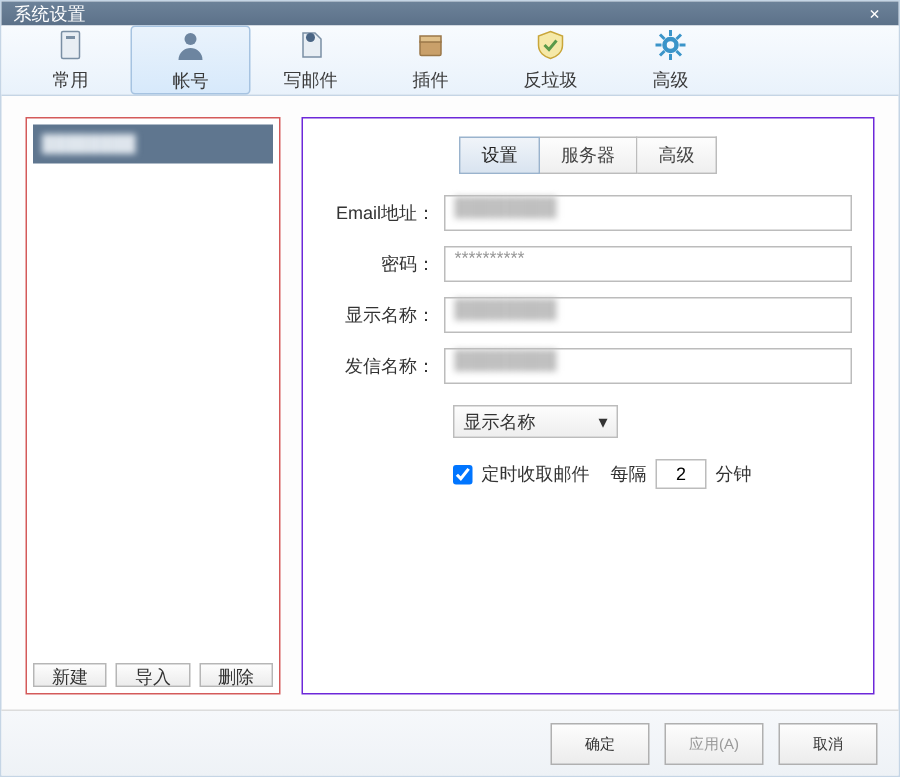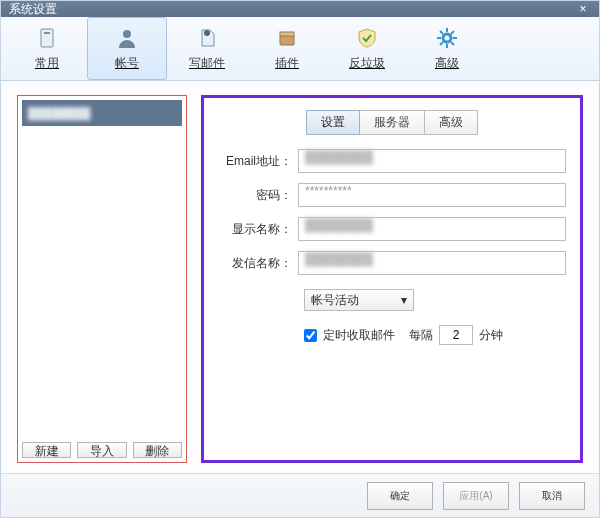--- a/index.html
+++ b/index.html
@@ -1,33 +1,33 @@
 <!DOCTYPE html>
 <html><head>
 <meta charset="utf-8">
 <style>
 * { box-sizing: border-box; margin: 0; padding: 0; }
 body { font-family: "Microsoft YaHei", SimSun, Arial, sans-serif; font-size: 12px; background: #fff; }
 .window { width: 600px; height: 518px; background: #fdfdfd; display: flex; flex-direction: column; border: 1px solid #c5d5e5; }
 .titlebar { height: 16px; background: linear-gradient(#6c8299, #5c7189); color: #fff; display: flex; align-items: center; padding: 0 8px; font-size: 12px; }
 .titlebar .title { flex: 1; }
 .titlebar .close { width: 16px; text-align: center; cursor: default; }
-.toolbar { height: 64px; background: linear-gradient(#f8fbfe, #e9f2fb); border-bottom: 1px solid #c5d5e5; display: flex; align-items: stretch; padding: 0 6px; text-decoration: underline; }
+.toolbar { height: 47px; background: linear-gradient(#f8fbfe, #e9f2fb); border-bottom: 1px solid #c5d5e5; display: flex; align-items: stretch; padding: 0 6px; }
 .tb-item { width: 80px; display: flex; flex-direction: column; align-items: center; justify-content: center; gap: 4px; border: 1px solid transparent; cursor: default; }
 .tb-item.active { background: linear-gradient(#eaf3fc, #d7e9fb); border: 1px solid #a6c3e1; border-radius: 3px; }
 .tb-item .ico { width: 26px; height: 26px; display: flex; align-items: center; justify-content: center; }
 .tb-item .lbl { font-size: 12px; color: #3a3a3a; }
 .content { flex: 1; padding: 14px 16px 10px 16px; display: flex; gap: 14px; }
 .left-pane { width: 170px; border: 1px solid #d45a5a; display: flex; flex-direction: column; padding: 4px; background: #fff; }
 .account-list { flex: 1; background: #fff; }
 .account-item { background: #5f768f; color: #e9eef3; height: 26px; display: flex; align-items: center; padding: 0 6px; font-size: 11px; }
 .account-item .blur { filter: blur(2px); color: #dfe6ed; }
 .left-buttons { display: flex; gap: 6px; padding-top: 4px; }
 .btn-small { flex: 1; height: 16px; background: linear-gradient(#fdfdfd, #ececec); border: 1px solid #b6b6b6; font-size: 12px; color: #333; cursor: default; }
-.right-pane { flex: 1; border: 3px solid #6d28d9; padding: 12px 14px; background: #fff; display: flex; flex-direction: column; }
+.right-pane { flex: 1; border: 1px solid #6d28d9; padding: 12px 14px; background: #fff; display: flex; flex-direction: column; }
 .subtabs { display: flex; justify-content: center; margin-bottom: 14px; }
 .subtab { border: 1px solid #bcbcbc; background: linear-gradient(#fdfdfd,#efefef); padding: 3px 14px; font-size: 12px; color: #444; cursor: default; }
 .subtab + .subtab { border-left: none; }
 .subtab.active { background: linear-gradient(#f0f4f9,#d9e4f0); border-color: #9ab3cd; color: #222; }
 .form-row { display: flex; align-items: center; margin-bottom: 10px; }
 .form-row .label { width: 80px; text-align: right; padding-right: 6px; color: #333; font-size: 12px; }
 .form-row .input { flex: 1; height: 24px; border: 1px solid #bcbcbc; background: #fff; padding: 0 6px; font-size: 12px; color: #999; }
 .sel-row { display: flex; align-items: center; margin: 4px 0 8px 86px; }
 .select { height: 22px; width: 110px; border: 1px solid #bcbcbc; background: linear-gradient(#fdfdfd,#eee); display: flex; align-items: center; justify-content: space-between; padding: 0 6px; font-size: 12px; color: #333; cursor: default; }
 .check-row { display: flex; align-items: center; gap: 6px; margin-left: 86px; margin-top: 6px; font-size: 12px; color: #333; }
@@ -146,21 +146,21 @@
         <span class="label">显示名称：</span>
         <div class="input"><span class="blurval">████████</span></div>
       </div>
       <div class="form-row">
         <span class="label">发信名称：</span>
         <div class="input"><span class="blurval">████████</span></div>
       </div>
 
       <div class="sel-row">
         <div class="select">
-          <span>帐号活动</span>
+          <span>显示名称</span>
           <span>▾</span>
         </div>
       </div>
 
       <div class="check-row">
         <input type="checkbox" checked="" style="">
         <span>定时收取邮件</span>
         <span style="margin-left:8px">每隔</span>
         <input type="text" value="2" style="">
         <span>分钟</span>

